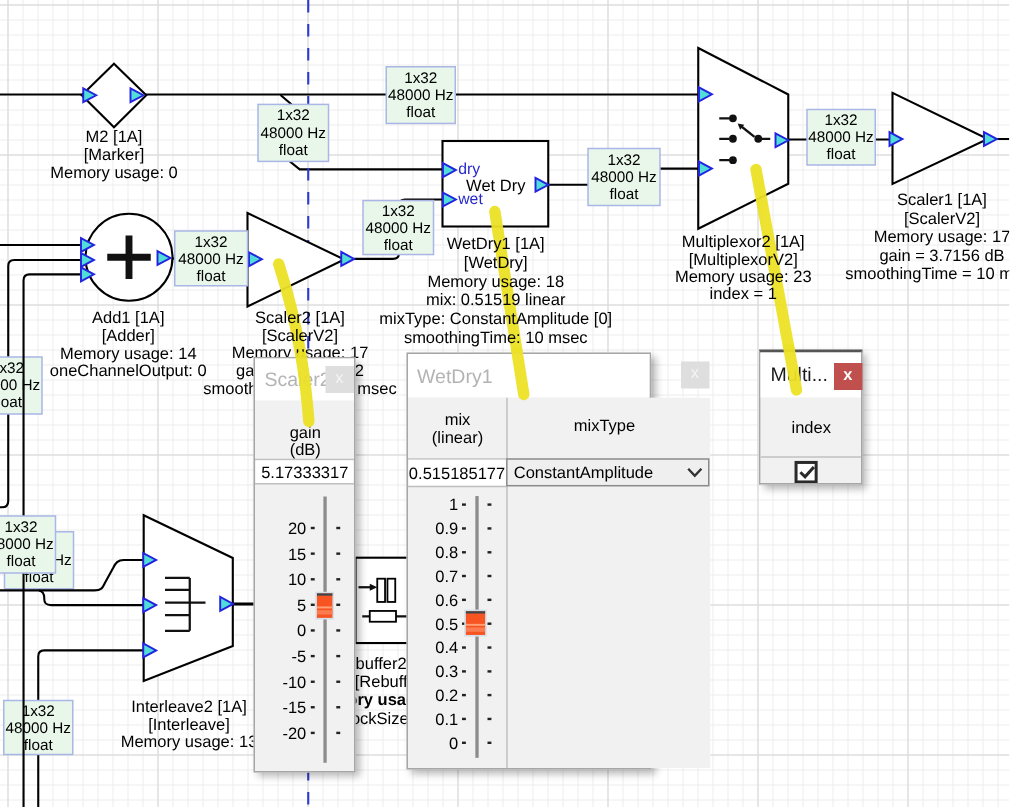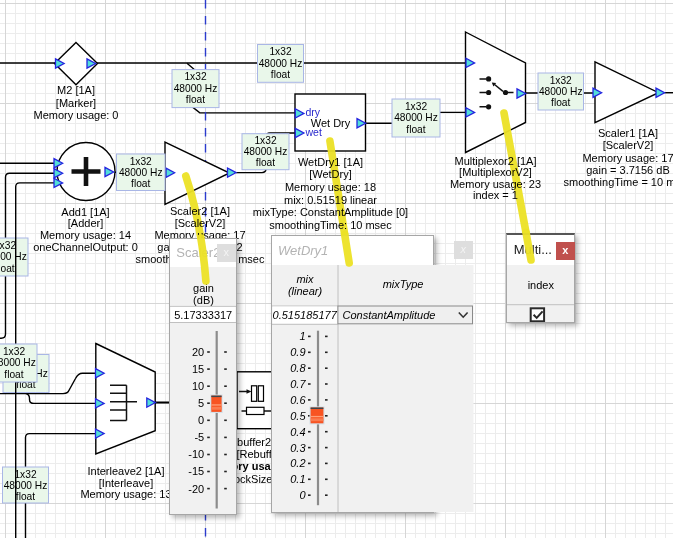--- a/index.html
+++ b/index.html
@@ -249,21 +249,21 @@
     <g>
       <rect x="40.2" y="127.5" width="12.5" height="18.5" fill="#d4e0e8"></rect>
       <rect x="41.3" y="128.6" width="10.3" height="16.3" fill="#f85422"></rect>
       <rect x="41.3" y="128.6" width="10.3" height="1.5" fill="#3c464c"></rect>
       <rect x="41.3" y="137.3" width="10.3" height="1.3" fill="#ffa078"></rect>
       <rect x="41.3" y="139.8" width="10.3" height="2.9" fill="#fb7c50"></rect>
     </g>
   </svg>
 </div>
 
-<div class="panel" style="left:271px;top:234.6px;width:163px;height:278px;font-style:italic;">
+<div class="panel" style="left:271px;top:234.6px;width:163px;height:278px;">
   <div class="ptitle" style="height:29px;"></div>
   <div class="ptxt" style="left:6px;top:7px;">WetDry1</div>
   <div class="closebtn" style="left:181.8px;top:5.5px;">x</div>
   <svg width="201.5" height="247" viewBox="0 0 201.5 247" style="top:29px;">
     <rect x="0" y="0" width="201.5" height="247" fill="#f1f1f1"></rect>
     <line x1="66" y1="0" x2="66" y2="253.4" stroke="#c0c0c0"></line>
     <line x1="0" y1="41" x2="66" y2="41" stroke="#c0c0c0"></line>
     <rect x="0.5" y="41.5" width="65" height="17.3" fill="#fff"></rect>
     <line x1="0" y1="59.3" x2="66" y2="59.3" stroke="#c0c0c0"></line>
     <g font-size="11px" text-anchor="middle" fill="#000" font-family="Liberation Sans">

